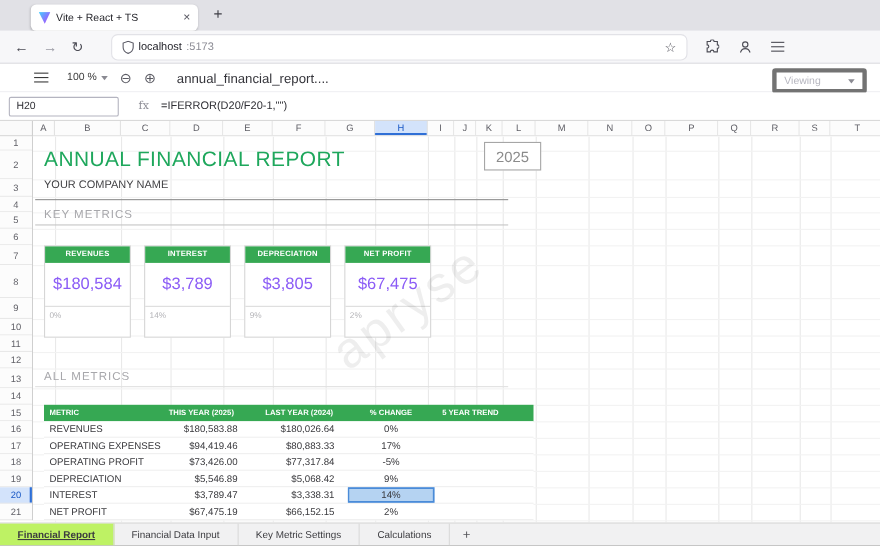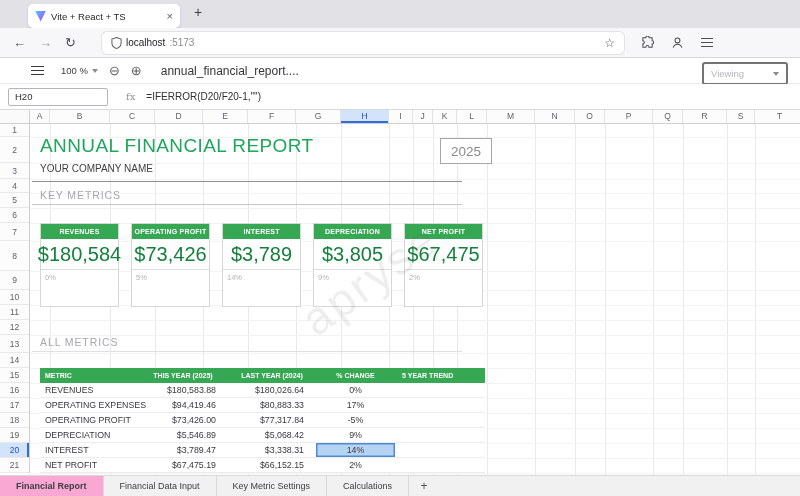--- a/index.html
+++ b/index.html
@@ -35,21 +35,21 @@
   .appbar{position:absolute;top:58px;left:0;width:800px;height:26px;background:#fff;
           border-bottom:1px solid #ececef;display:flex;align-items:center;padding-left:16px;}
   .hamb{width:13px;height:9px;border-top:1.5px solid #3a3a3a;border-bottom:1.5px solid #3a3a3a;
         position:relative;margin-left:15px;}
   .hamb:after{content:"";position:absolute;left:0;right:0;top:2.7px;height:1.5px;background:#3a3a3a;}
   .zoom{margin-left:17px;font-size:9.5px;color:#3a3a3a;display:flex;align-items:center;gap:4px;}
   .caret{width:0;height:0;border-left:3.5px solid transparent;border-right:3.5px solid transparent;
          border-top:4px solid #8a8a92;}
   .zoombtn{font-size:13px;color:#5c5c64;margin-left:11px;line-height:1;}
   .doctitle{margin-left:19px;font-size:12px;color:#35353b;}
-  .viewing{position:absolute;right:12px;top:4px;width:86px;height:23px;border:2px solid #737373;
+  .viewing{position:absolute;right:12px;top:4px;width:86px;height:23px;border:4px solid #737373;
            border-radius:3px;display:flex;align-items:center;padding:0 7px;}
   .viewing span{color:#b6b6bf;font-size:9.5px;}
   .viewing .caret{margin-left:auto;}
 
   
   .fbar{position:absolute;top:84px;left:0;width:800px;height:26px;background:#fff;
         border-bottom:1px solid #d9d9d9;display:flex;align-items:center;}
   .namebox{margin-left:8px;width:100px;height:18px;border:1px solid #b4b4c0;border-radius:2px;
            font-size:9.5px;color:#2f2f35;padding:0 6px;font-family:"Liberation Sans",sans-serif;outline:none;}
   .fx{margin-left:18px;font-family:"DejaVu Serif",serif;font-size:10px;color:#8e8e96;}
@@ -69,36 +69,36 @@
   .row-h.sel{background:#d3e3fb;color:#1857c4;box-shadow:inset -2px 0 0 #2f6fd6;}
   .gbody{position:absolute;left:30px;top:14px;width:770px;height:351px;overflow:hidden;background:#fff;}
   .vl{position:absolute;top:0;height:351px;width:1px;background:#e9e9e9;}
   .hl{position:absolute;left:0;width:770px;height:1px;background:#f2f2f2;}
 
   .watermark{position:absolute;left:262px;top:128px;font-size:46px;letter-spacing:3px;
              color:rgba(90,90,90,0.10);transform:rotate(-36deg);z-index:6;pointer-events:none;}
 
   .sheet-title{position:absolute;left:10px;top:11px;font-size:19px;color:var(--tgreen);
                font-weight:500;letter-spacing:.4px;}
-  .yearbox{position:absolute;left:410px;top:14px;width:52px;height:26px;border:1px solid #a6a6a6;
+  .yearbox{position:absolute;left:410px;top:5px;width:52px;height:26px;border:1px solid #a6a6a6;
            background:#fff;color:#8b8b8b;font-size:13.5px;display:flex;align-items:center;justify-content:center;}
   .company{position:absolute;left:10px;top:39px;font-size:10px;color:#3f3f42;}
   .hr{position:absolute;height:1px;}
   .hr1{left:2px;top:57px;width:430px;background:#8f8f8f;}
   .hr2{left:2px;top:80px;width:430px;background:#c6c6c6;}
   .hr3{left:2px;top:227px;width:430px;background:#e0e0e0;}
   .seclabel{position:absolute;font-size:10.5px;color:#a7a7ab;letter-spacing:.9px;}
   #km{left:10px;top:65px;} #am{left:10px;top:212px;}
 
   .cards{position:absolute;left:10px;top:99px;display:flex;gap:12px;}
   .card{width:79px;height:84px;border:1px solid #d6d6d6;background:#fff;}
   .card-head{height:15px;background:var(--green);color:#fff;font-size:7px;font-weight:bold;
              letter-spacing:.2px;display:flex;align-items:center;justify-content:center;white-space:nowrap;}
-  .card-value{height:31px;border-bottom:1px solid #dcdcdc;display:flex;align-items:center;
-              justify-content:center;font-size:20px;color:#15803d;}
+  .card-value{height:40px;border-bottom:1px solid #dcdcdc;display:flex;align-items:center;
+              justify-content:center;font-size:15px;color:#8b5cf6;}
   .card-pct{font-size:7.5px;color:#b3b3b7;padding:3px 4px;}
 
   .table{position:absolute;left:10px;top:244px;width:445px;}
   .thead{display:flex;height:15px;background:var(--green);}
   .th{color:#fff;font-size:7px;font-weight:bold;display:flex;align-items:center;white-space:nowrap;}
   .th.c1{width:98px;padding-left:5px;} .th.c2{width:90px;justify-content:center;}
   .th.c3{width:88px;justify-content:center;} .th.c4{width:79px;justify-content:center;}
   .th.c5{width:90px;padding-left:7px;}
   .trow{display:flex;height:15px;border-bottom:1px solid #ededed;background:#fff;}
   .tc{font-size:8.8px;color:#39393d;display:flex;align-items:center;white-space:nowrap;}
@@ -107,21 +107,21 @@
   .c-last{width:88px;justify-content:flex-end;padding-right:12px;}
   .c-change{width:79px;justify-content:center;}
   .c-trend{width:90px;}
   .tc.selcell{background:#b5d3f2;box-shadow:inset 0 0 0 1.5px #4a8bd8;}
 
   
   .sheetbar{position:absolute;top:475px;left:0;width:800px;height:21px;background:#f1f1f2;
             border-top:1px solid #d8d8d8;display:flex;}
   .stab{padding:0 16px;display:flex;align-items:center;font-size:9px;color:#3c3c40;
         border-right:1px solid #dadada;white-space:nowrap;}
-  .stab.active{background:#f9a8d4;font-weight:bold;}
+  .stab.active{background:#bef264;font-weight:bold;text-decoration:underline;}
   .stab-add{width:30px;display:flex;align-items:center;justify-content:center;color:#55555a;font-size:12px;}
 </style>
 </head>
 <body>
 
 <div id="window">
 
   <div class="tabstrip">
     <div class="tab">
       <span class="favicon"></span>
@@ -279,25 +279,20 @@
       <div class="seclabel" id="km">KEY METRICS</div>
       <div class="hr hr2"></div>
 
       <div class="cards" id="cards">
           <div class="card">
     <div class="card-head">REVENUES</div>
     <div class="card-value">$180,584</div>
     <div class="card-pct">0%</div>
   </div>
           <div class="card">
-    <div class="card-head">OPERATING PROFIT</div>
-    <div class="card-value">$73,426</div>
-    <div class="card-pct">5%</div>
-  </div>
-          <div class="card">
     <div class="card-head">INTEREST</div>
     <div class="card-value">$3,789</div>
     <div class="card-pct">14%</div>
   </div>
           <div class="card">
     <div class="card-head">DEPRECIATION</div>
     <div class="card-value">$3,805</div>
     <div class="card-pct">9%</div>
   </div>
           <div class="card">

